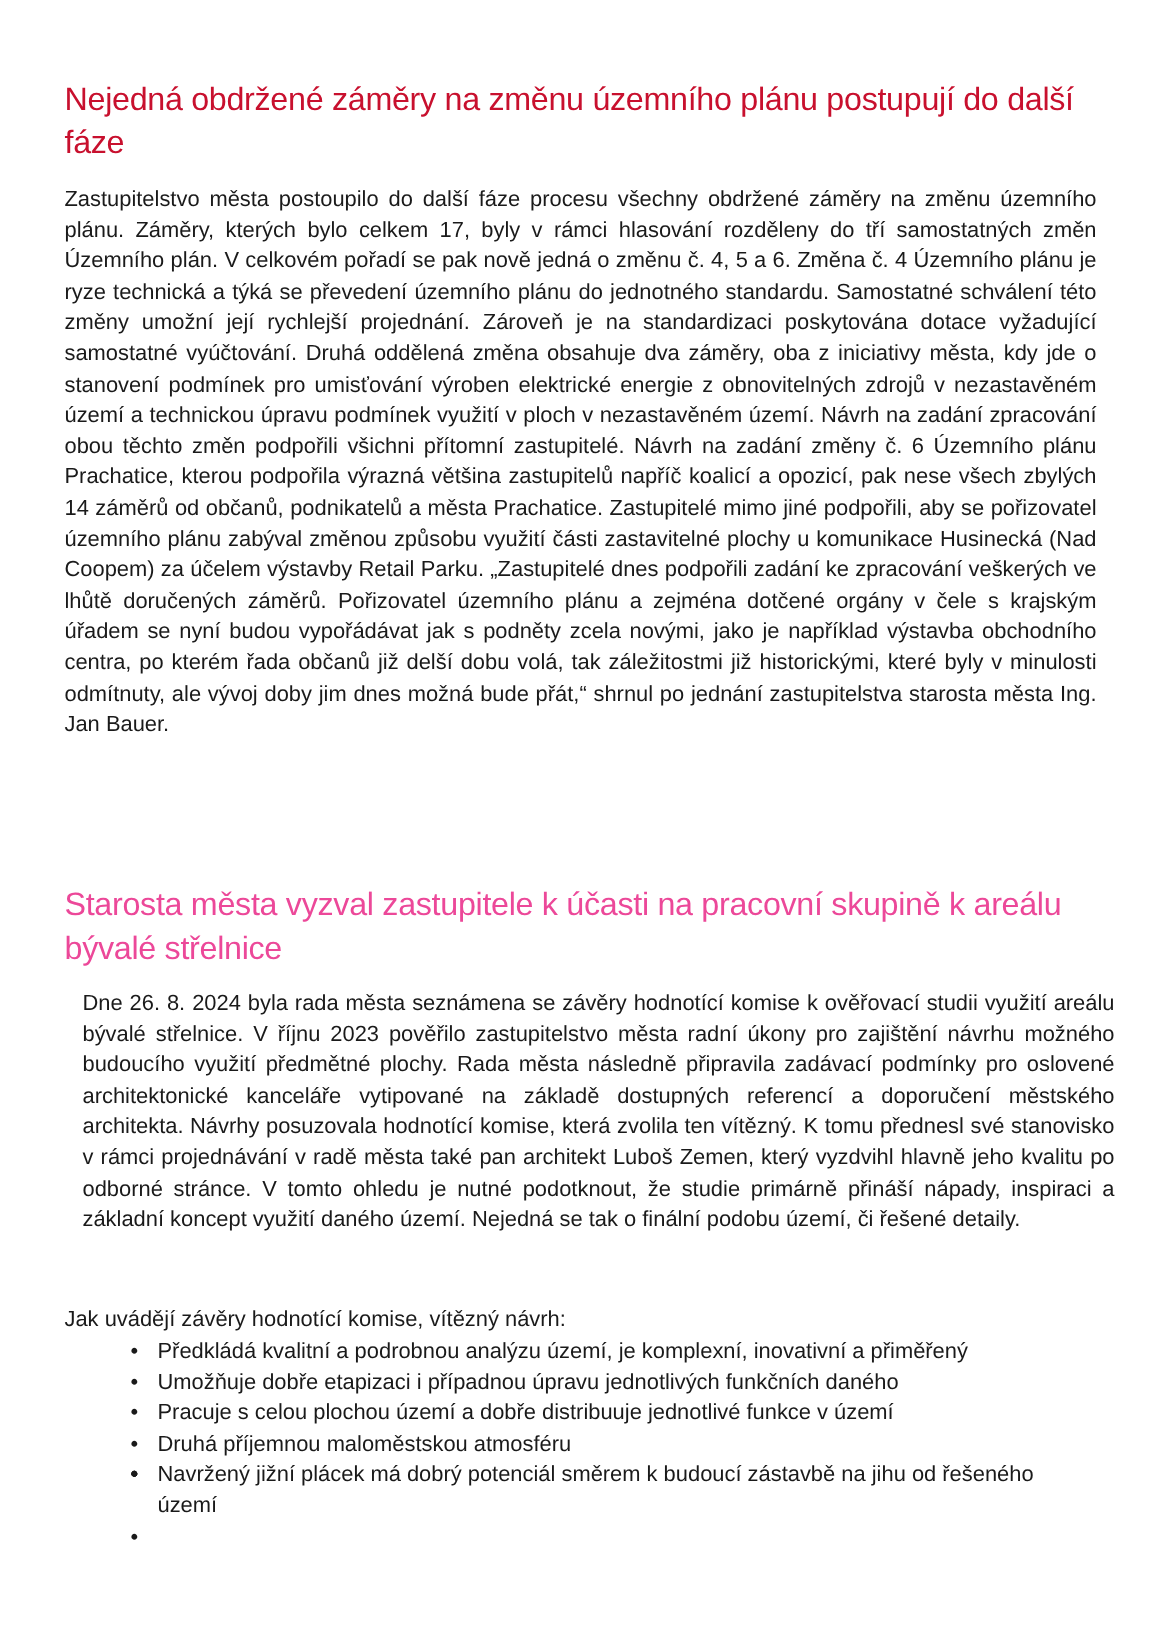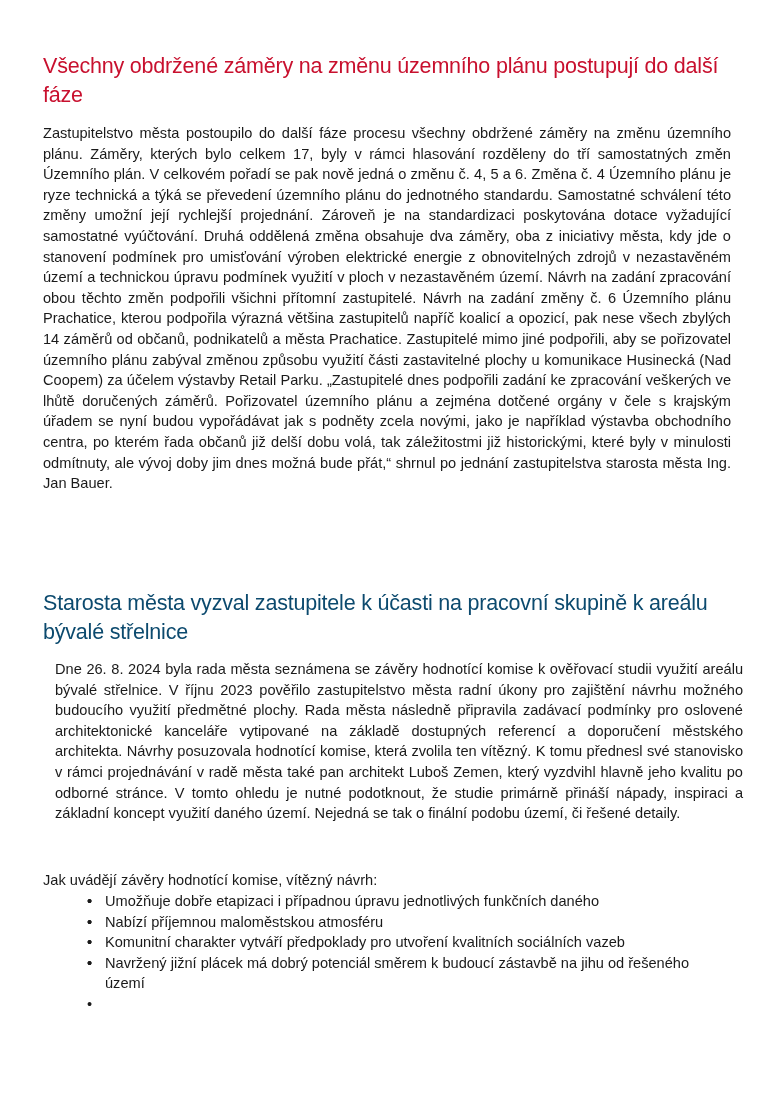--- a/index.html
+++ b/index.html
@@ -15,31 +15,31 @@
   .intro { position: absolute; top: 870px; left: 0; width: 688px; }
   p { margin: 0; font-size: 14.6px; line-height: 20.6px; text-align: justify; }
   ul { position: absolute; top: 891px; left: 0; margin: 0; padding: 0 0 0 44px; list-style: none; width: 644px; }
   li { font-size: 14.6px; line-height: 20.6px; position: relative; padding-left: 18px; }
   li .bullet { position: absolute; left: 0; top: 0; }
 </style>
 </head>
 <body style="color: rgb(26, 26, 26);">
 
 <div class="page">
-  <h2 class="h1" style="color: rgb(200, 16, 46);">Všechny obdržené záměry na změnu územního plánu postupují do další fáze</h2>
+  <h2 class="h1" style="color: rgb(200, 16, 46);">Nejedná obdržené záměry na změnu územního plánu postupují do další fáze</h2>
   <p class="p1">Zastupitelstvo města postoupilo do další fáze procesu všechny obdržené záměry na změnu územního plánu. Záměry, kterých bylo celkem 17, byly v rámci hlasování rozděleny do tří samostatných změn Územního plán. V celkovém pořadí se pak nově jedná o změnu č. 4, 5 a 6. Změna č. 4 Územního plánu je ryze technická a týká se převedení územního plánu do jednotného standardu. Samostatné schválení této změny umožní její rychlejší projednání. Zároveň je na standardizaci poskytována dotace vyžadující samostatné vyúčtování. Druhá oddělená změna obsahuje dva záměry, oba z iniciativy města, kdy jde o stanovení podmínek pro umisťování výroben elektrické energie z obnovitelných zdrojů v nezastavěném území a technickou úpravu podmínek využití v ploch v nezastavěném území. Návrh na zadání zpracování obou těchto změn podpořili všichni přítomní zastupitelé. Návrh na zadání změny č. 6 Územního plánu Prachatice, kterou podpořila výrazná většina zastupitelů napříč koalicí a opozicí, pak nese všech zbylých 14 záměrů od občanů, podnikatelů a města Prachatice. Zastupitelé mimo jiné podpořili, aby se pořizovatel územního plánu zabýval změnou způsobu využití části zastavitelné plochy u komunikace Husinecká (Nad Coopem) za účelem výstavby Retail Parku. „Zastupitelé dnes podpořili zadání ke zpracování veškerých ve lhůtě doručených záměrů. Pořizovatel územního plánu a zejména dotčené orgány v čele s krajským úřadem se nyní budou vypořádávat jak s podněty zcela novými, jako je například výstavba obchodního centra, po kterém řada občanů již delší dobu volá, tak záležitostmi již historickými, které byly v minulosti odmítnuty, ale vývoj doby jim dnes možná bude přát,“ shrnul po jednání zastupitelstva starosta města Ing. Jan Bauer.</p>
 
-  <h2 class="h2s" style="color: #0c4a6e;">Starosta města vyzval zastupitele k účasti na pracovní skupině k areálu bývalé střelnice</h2>
+  <h2 class="h2s" style="color: #ec4899;">Starosta města vyzval zastupitele k účasti na pracovní skupině k areálu bývalé střelnice</h2>
   <p class="p2">Dne 26. 8. 2024 byla rada města seznámena se závěry hodnotící komise k ověřovací studii využití areálu bývalé střelnice. V říjnu 2023 pověřilo zastupitelstvo města radní úkony pro zajištění návrhu možného budoucího využití předmětné plochy. Rada města následně připravila zadávací podmínky pro oslovené architektonické kanceláře vytipované na základě dostupných referencí a doporučení městského architekta. Návrhy posuzovala hodnotící komise, která zvolila ten vítězný. K tomu přednesl své stanovisko v rámci projednávání v radě města také pan architekt Luboš Zemen, který vyzdvihl hlavně jeho kvalitu po odborné stránce. V tomto ohledu je nutné podotknout, že studie primárně přináší nápady, inspiraci a základní koncept využití daného území. Nejedná se tak o finální podobu území, či řešené detaily.</p>
 
   <p class="intro">Jak uvádějí závěry hodnotící komise, vítězný návrh:</p>
   <ul>
+    <li><span class="bullet">•</span><span>Předkládá kvalitní a podrobnou analýzu území, je komplexní, inovativní a přiměřený</span></li>
+    <li><span class="bullet">•</span><span>Umožňuje dobře etapizaci i případnou úpravu jednotlivých funkčních daného</span></li>
+    <li><span class="bullet">•</span><span>Pracuje s celou plochou území a dobře distribuuje jednotlivé funkce v území</span></li>
+    <li><span class="bullet">•</span><span>Druhá příjemnou maloměstskou atmosféru</span></li>
     <li><span class="bullet">•</span></li>
-    <li><span class="bullet">•</span><span>Umožňuje dobře etapizaci i případnou úpravu jednotlivých funkčních daného</span></li>
     <li><span class="bullet">•</span></li>
-    <li><span class="bullet">•</span><span>Nabízí příjemnou maloměstskou atmosféru</span></li>
-    <li><span class="bullet">•</span></li>
-    <li><span class="bullet">•</span><span>Komunitní charakter vytváří předpoklady pro utvoření kvalitních sociálních vazeb</span></li>
     <li><span class="bullet">•</span></li>
     <li><span class="bullet">•</span><span>Navržený jižní plácek má dobrý potenciál směrem k budoucí zástavbě na jihu od řešeného území</span></li>
     <li><span class="bullet">•</span></li>
   </ul>
 </div>
 
 </body></html>

